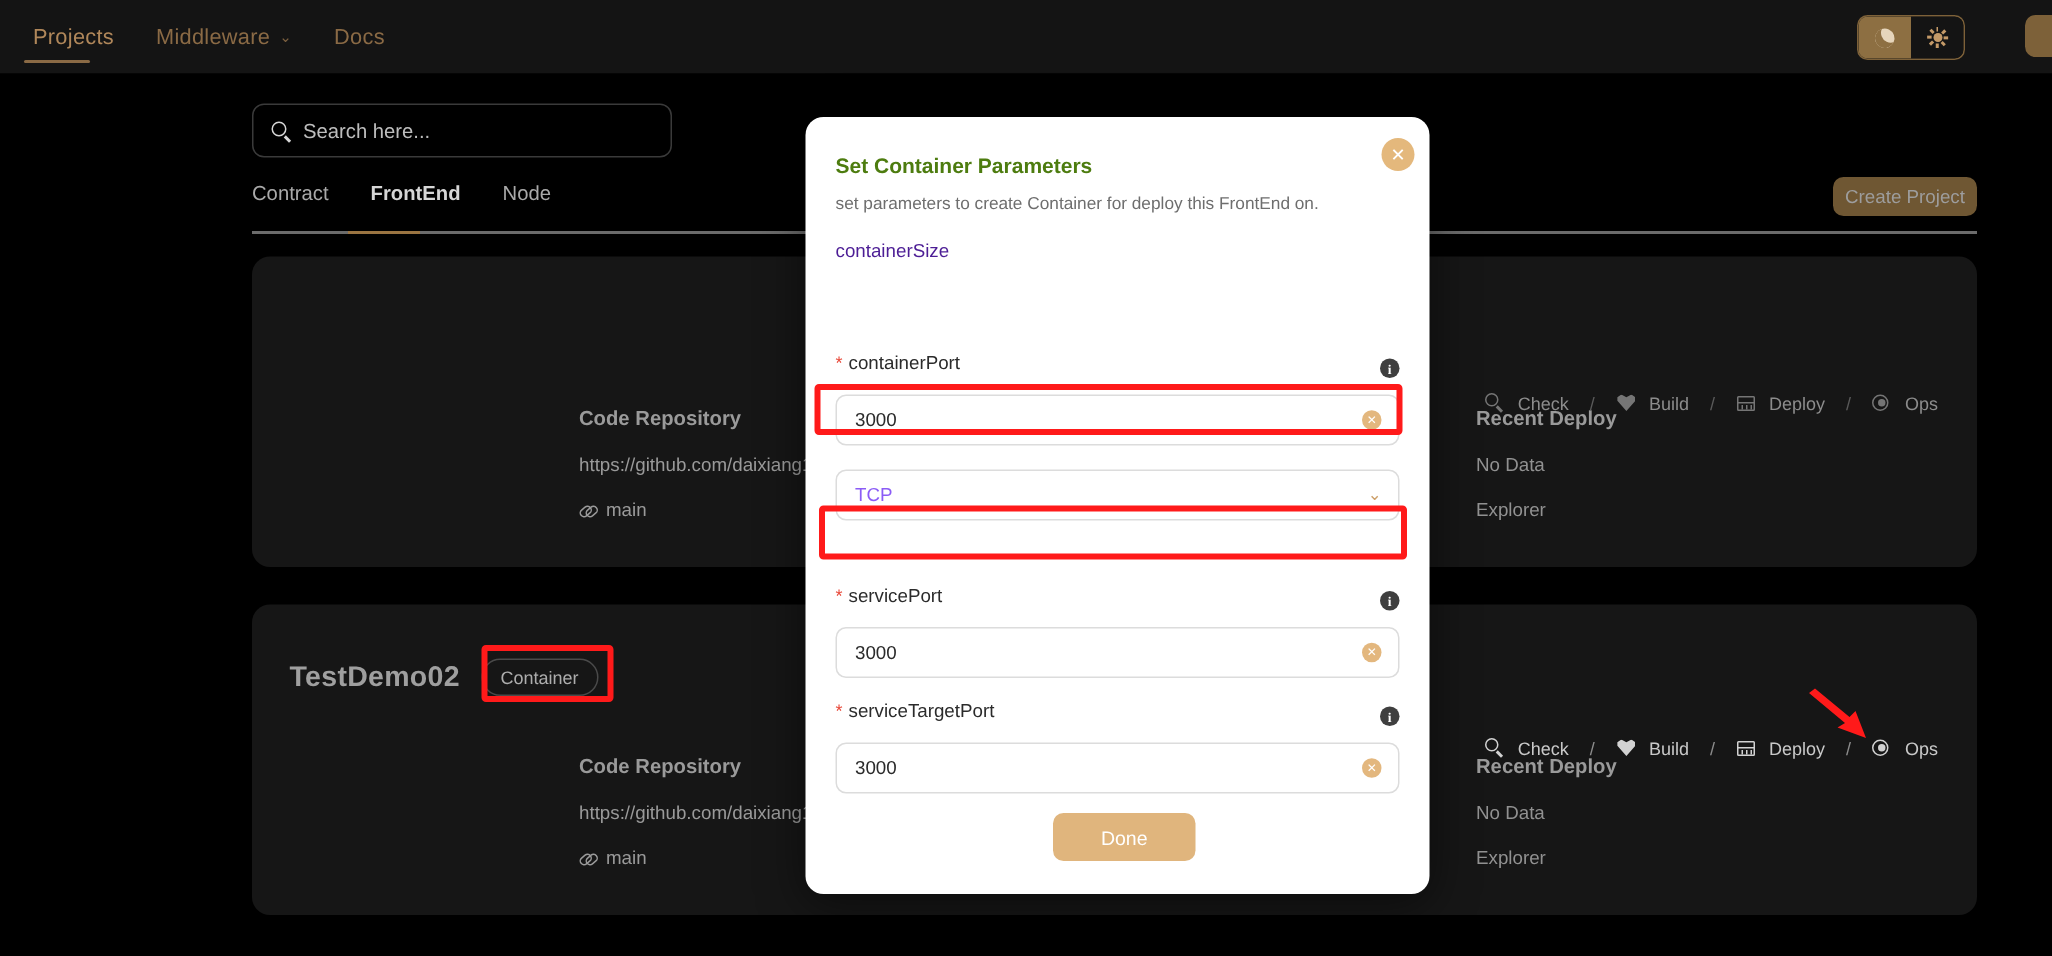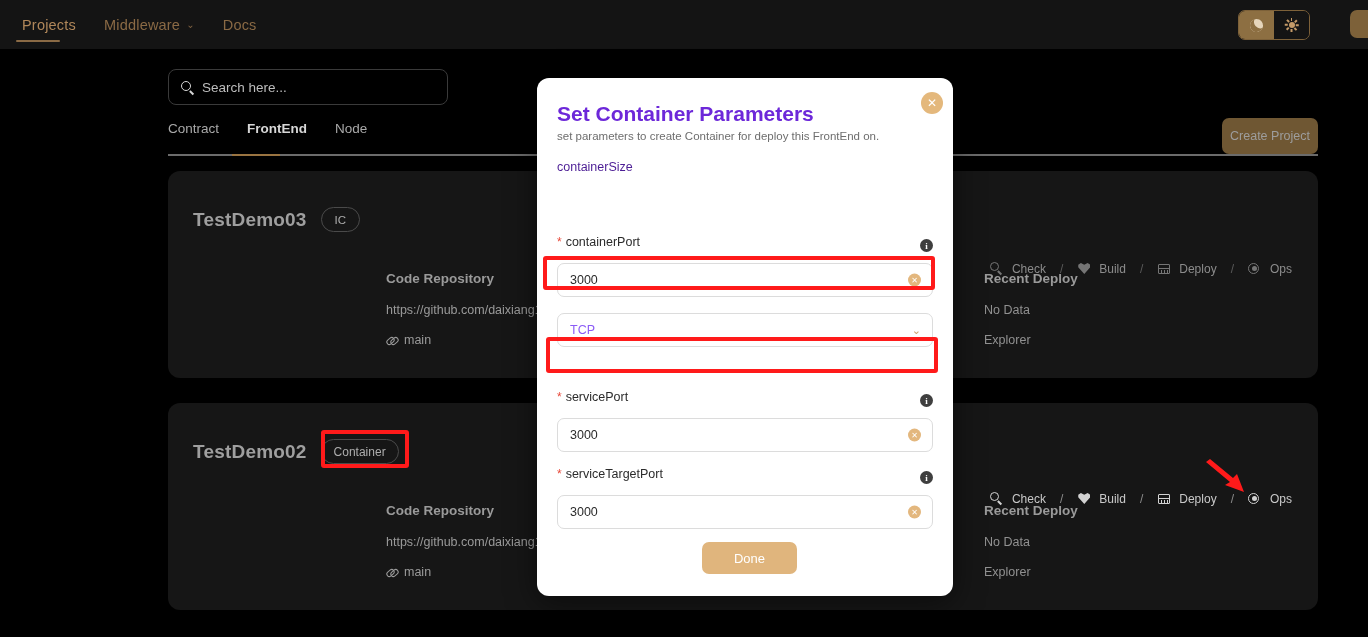--- a/index.html
+++ b/index.html
@@ -70,21 +70,21 @@
     border: 1px solid #3a3a3a; border-radius: 8px;
     display: flex; align-items: center; padding: 17px 12px; gap: 8px;
     background: #000;
   }
   .search-text { font-size: 13.5px; color: #bdbdbd; }
   .mag { width: 13px; height: 13px; position: relative; }
   .mag-c { position: absolute; left: 0; top: 0; width: 10px; height: 10px; border: 1.6px solid #d6d6d6; border-radius: 50%; }
   .mag-h { position: absolute; left: 9px; top: 9px; width: 5px; height: 1.6px; background: #d6d6d6; transform: rotate(45deg); transform-origin: left center; }
 
   .create-btn {
-    position: absolute; left: 1222px; top: 69px; width: 96px; height: 36px;
+    position: absolute; left: 1222px; top: 69px; width: 96px; height: 26px;
     background: #6f5733; border-radius: 7px;
     display: flex; align-items: center; justify-content: center;
     font-size: 12.5px; color: #9d9d9d; cursor: pointer;
   }
 
   .tabs {
     position: absolute; left: 168px; top: 72px; width: 1150px; height: 34px;
     display: flex; align-items: flex-start; gap: 0;
   }
   .tab {
@@ -178,21 +178,21 @@
     position: absolute; left: 537px; top: 78px; width: 416px; height: 518px;
     background: #ffffff; border-radius: 12px;
     box-shadow: 0 6px 30px rgba(0,0,0,.5);
   }
   .modal-close {
     position: absolute; right: 10px; top: 14px; width: 22px; height: 22px;
     border-radius: 50%; background: #e4b87c; color: #fff;
     display: flex; align-items: center; justify-content: center;
     font-size: 12px; cursor: pointer; line-height: 1;
   }
-  .modal-title { position: absolute; left: 20px; top: 24px; font-size: 21px; font-weight: bold; color: #6d28d9; }
+  .modal-title { position: absolute; left: 20px; top: 24px; font-size: 14px; font-weight: bold; color: #4d7c0f; }
   .modal-sub { position: absolute; left: 20px; top: 52px; font-size: 11.5px; color: #6e6e6e; }
 
   .field { position: absolute; left: 20px; width: 376px; }
   .field-label { font-size: 12.5px; color: #4c1d95; font-weight: normal; margin-bottom: 7px; }
   .field-label.req { font-weight: normal; color: #2b2b2b; }
   .req-star { color: #e8493a; margin-right: 4px; font-size: 12px; }
   .label-row { display: flex; align-items: center; justify-content: space-between; margin-bottom: 7px; }
   .info-ico {
     width: 13px; height: 13px; border-radius: 50%; background: #3f3f3f;
     color: #fff; font-size: 9px; font-weight: bold; font-family: "Liberation Serif", serif;
@@ -291,26 +291,20 @@
         <span>FrontEnd</span>
       </div>
       <div class="tab">
         <span>Node</span>
       </div>
     </div>
     <div class="tabs-rule"></div>
     <div class="tab-active-rule"></div>
 
     <div class="card card1">
-      <div class="card-title-row">
-        <div class="card-title">TestDemo03</div>
-        <div class="badge">
-          <span>IC</span>
-        </div>
-      </div>
 
       <div class="col" style="left:218px; top:100px; width:260px;">
         <div class="col-head">Code Repository</div>
         <div class="col-line link">https://github.com/daixiang11/TestDemo03.git</div>
         <div class="branch">
           <span class="link-ico"></span>
           <span>main</span>
         </div>
       </div>
 

